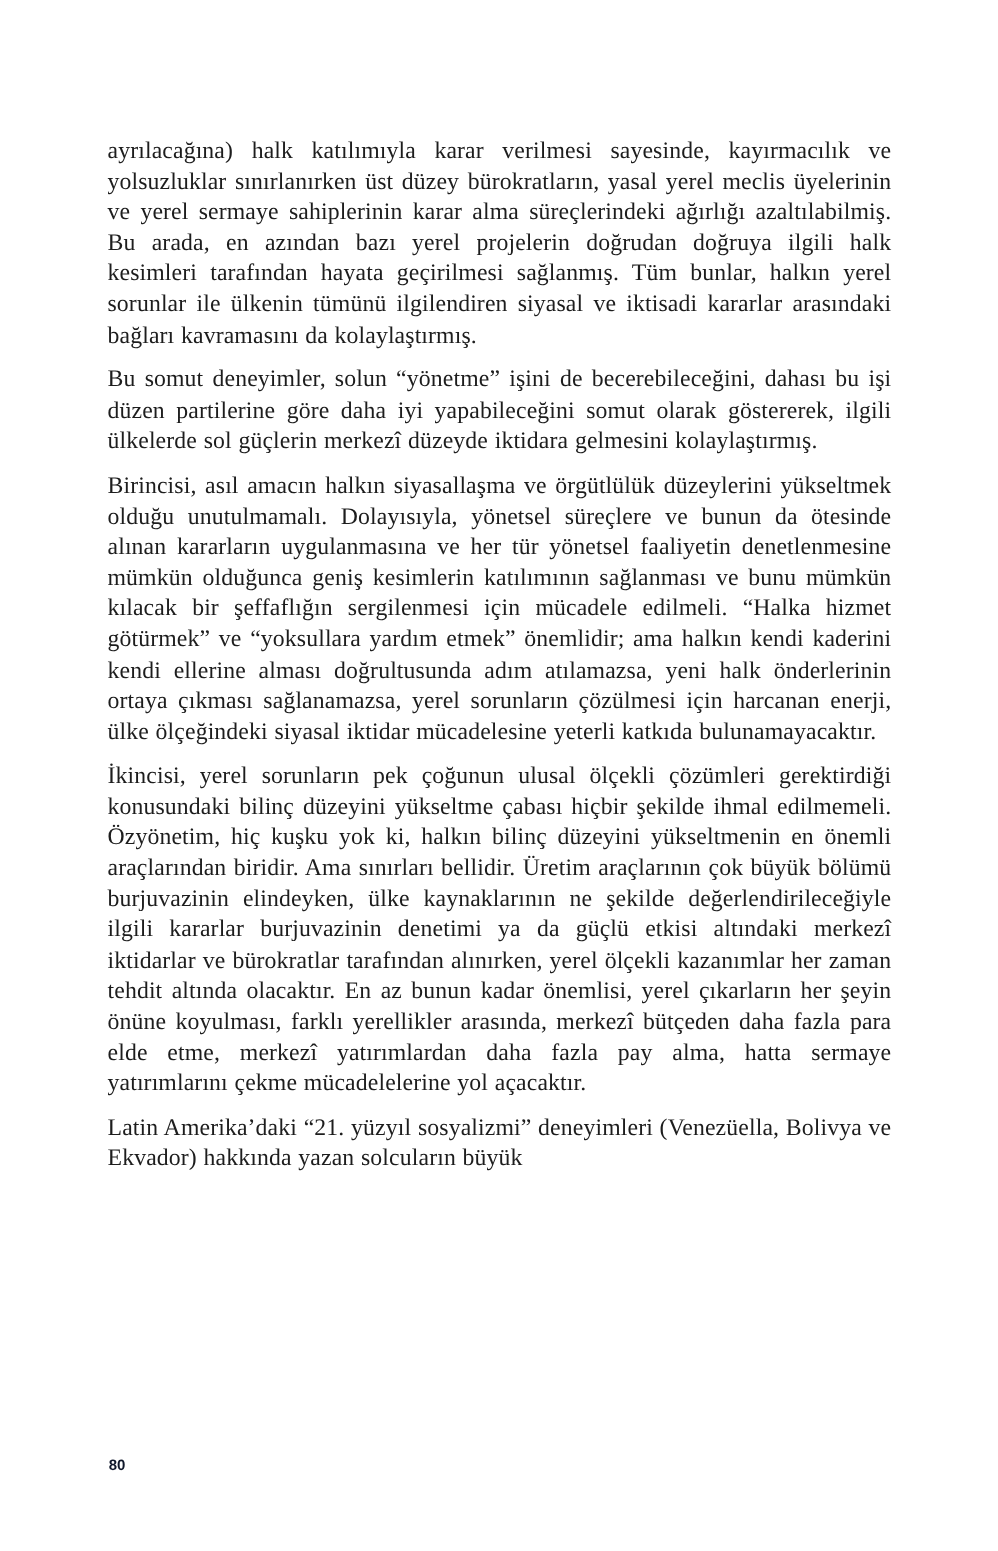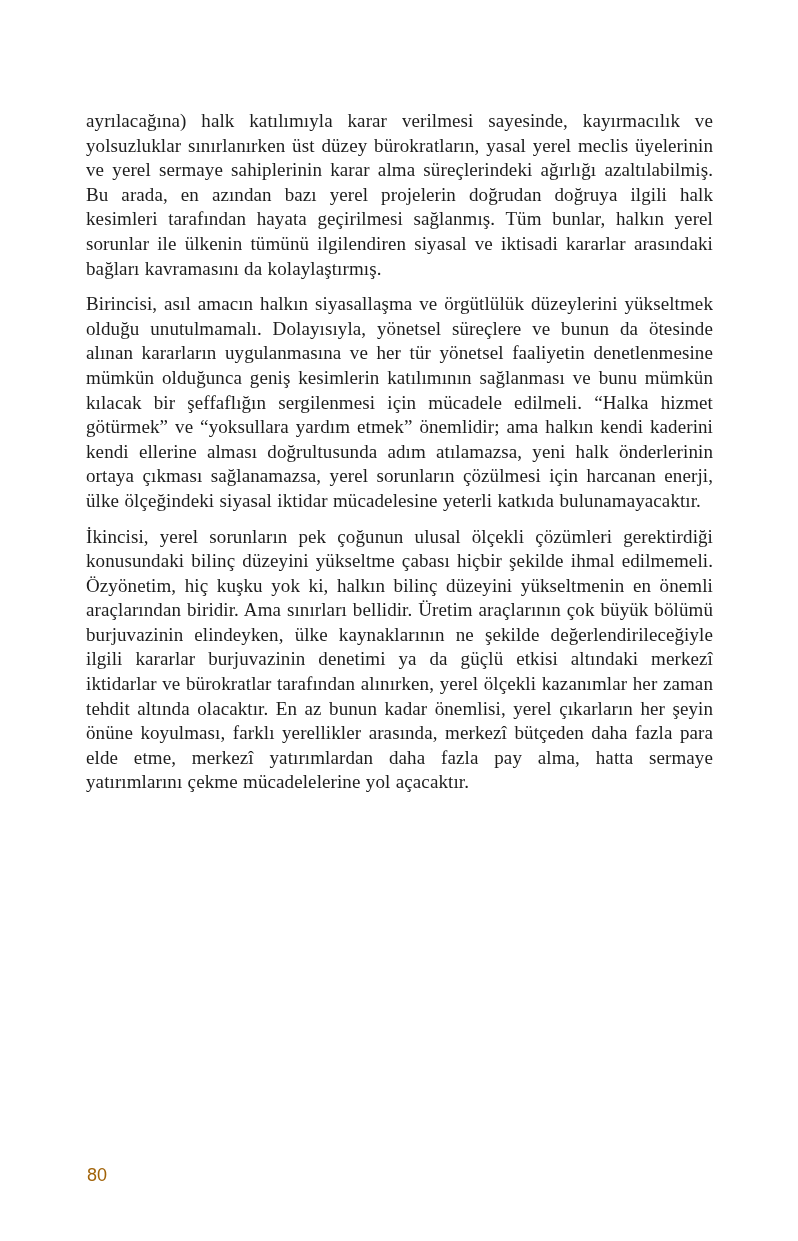--- a/index.html
+++ b/index.html
@@ -29,28 +29,30 @@
       line-height: 24.6px;
       text-align: justify;
       letter-spacing: 0.1px;
       word-spacing: 0.5px;
     }
     .page-number {
       position: absolute;
       left: 87px;
       top: 1152px;
       font-family: "Liberation Sans", sans-serif;
-      font-weight: normal;
-      font-size: 18px;
-      color: #a16207;
+      font-weight: bold;
+      font-size: 12px;
+      color: #0f172a;
     }
   </style>
 </head>
 <body>
 
 <div class="page">
   <div class="body-text">
       <p>ayrılacağına) halk katılımıyla karar verilmesi sayesinde, kayırmacılık ve yolsuzluklar sınırlanırken üst düzey bürokratların, yasal yerel meclis üyelerinin ve yerel sermaye sahiplerinin karar alma süreçlerindeki ağırlığı azaltılabilmiş. Bu arada, en azından bazı yerel projelerin doğrudan doğruya ilgili halk kesimleri tarafından hayata geçirilmesi sağlanmış. Tüm bunlar, halkın yerel sorunlar ile ülkenin tümünü ilgilendiren siyasal ve iktisadi kararlar arasındaki bağları kavramasını da kolaylaştırmış.</p>
+      <p>Bu somut deneyimler, solun “yönetme” işini de becerebileceğini, dahası bu işi düzen partilerine göre daha iyi yapabileceğini somut olarak göstererek, ilgili ülkelerde sol güçlerin merkezî düzeyde iktidara gelmesini kolaylaştırmış.</p>
       <p>Birincisi, asıl amacın halkın siyasallaşma ve örgütlülük düzeylerini yükseltmek olduğu unutulmamalı. Dolayısıyla, yönetsel süreçlere ve bunun da ötesinde alınan kararların uygulanmasına ve her tür yönetsel faaliyetin denetlenmesine mümkün olduğunca geniş kesimlerin katılımının sağlanması ve bunu mümkün kılacak bir şeffaflığın sergilenmesi için mücadele edilmeli. “Halka hizmet götürmek” ve “yoksullara yardım etmek” önemlidir; ama halkın kendi kaderini kendi ellerine alması doğrultusunda adım atılamazsa, yeni halk önderlerinin ortaya çıkması sağlanamazsa, yerel sorunların çözülmesi için harcanan enerji, ülke ölçeğindeki siyasal iktidar mücadelesine yeterli katkıda bulunamayacaktır.</p>
       <p>İkincisi, yerel sorunların pek çoğunun ulusal ölçekli çözümleri gerektirdiği konusundaki bilinç düzeyini yükseltme çabası hiçbir şekilde ihmal edilmemeli. Özyönetim, hiç kuşku yok ki, halkın bilinç düzeyini yükseltmenin en önemli araçlarından biridir. Ama sınırları bellidir. Üretim araçlarının çok büyük bölümü burjuvazinin elindeyken, ülke kaynaklarının ne şekilde değerlendirileceğiyle ilgili kararlar burjuvazinin denetimi ya da güçlü etkisi altındaki merkezî iktidarlar ve bürokratlar tarafından alınırken, yerel ölçekli kazanımlar her zaman tehdit altında olacaktır. En az bunun kadar önemlisi, yerel çıkarların her şeyin önüne koyulması, farklı yerellikler arasında, merkezî bütçeden daha fazla para elde etme, merkezî yatırımlardan daha fazla pay alma, hatta sermaye yatırımlarını çekme mücadelelerine yol açacaktır.</p>
+      <p>Latin Amerika’daki “21. yüzyıl sosyalizmi” deneyimleri (Venezüella, Bolivya ve Ekvador) hakkında yazan solcuların büyük</p>
     </div>
   <div class="page-number">80</div>
 </div>
 
 </body></html>

